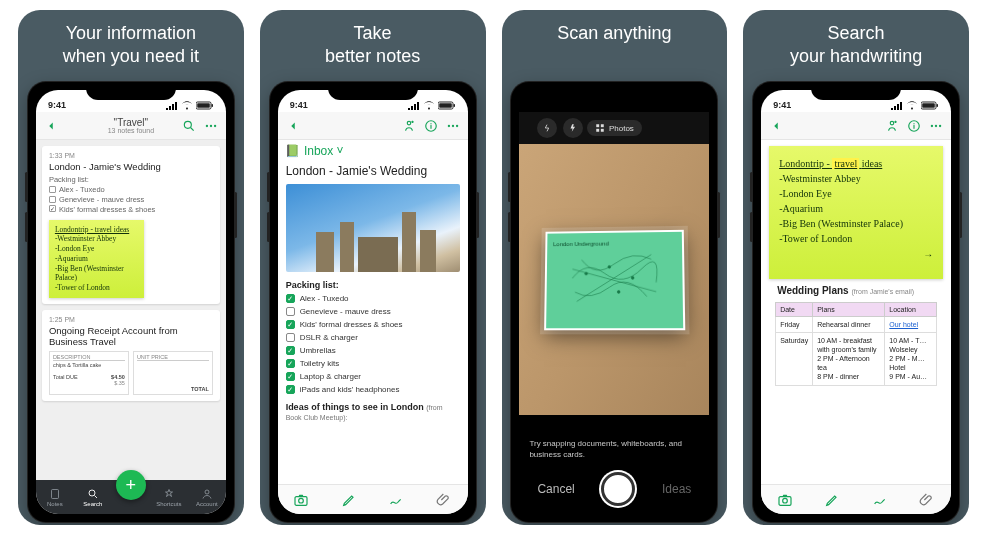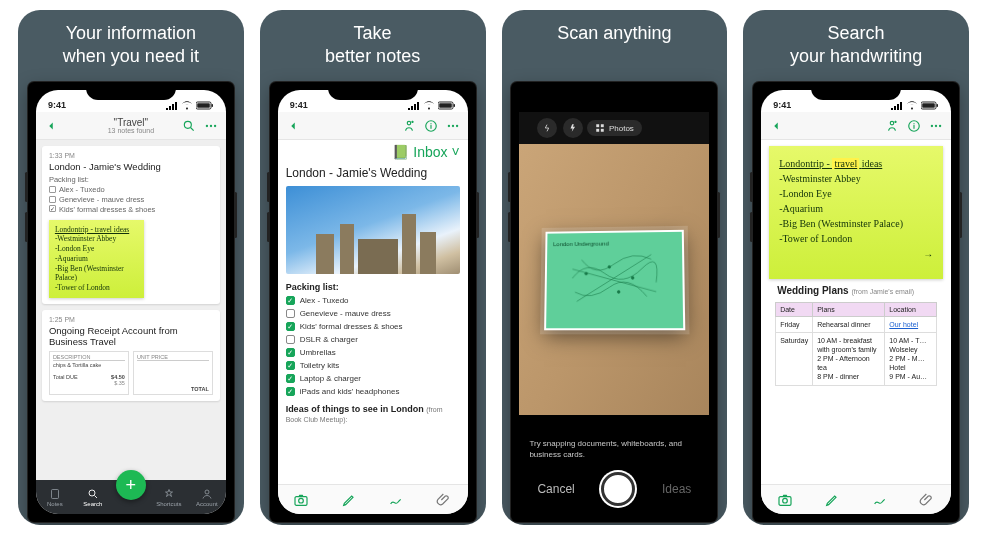--- a/index.html
+++ b/index.html
@@ -34,21 +34,21 @@
     font-weight: 400;
     line-height: 1.25;
     min-height: 52px;
     margin-bottom: 8px;
   }
   
   .phone {
     width: 206px;
     height: 440px;
     background: #000;
-    border-radius: 6px;
+    border-radius: 18px;
     padding: 8px;
     position: relative;
     box-shadow: 0 0 0 1px #222, 0 6px 18px rgba(0,0,0,.35);
   }
   .phone::before { 
     content:"";
     position:absolute; right:-3px; top:110px; width:3px; height:46px; background:#222; border-radius:2px;
   }
   .phone::after { 
     content:"";
@@ -142,21 +142,21 @@
   }
   .tab { color:#9aa1a8; font-size:6px; text-align:center; flex:1;}
   .tab svg{display:block;margin:0 auto 1px;width:12px;height:12px;}
   .fab {
     width:30px;height:30px;border-radius:50%;background:#1db954;color:#fff;
     display:flex;align-items:center;justify-content:center;
     position:absolute; left:50%; top:-10px; transform:translateX(-50%);
     box-shadow:0 2px 5px rgba(0,0,0,.4); font-size:18px; font-weight:300;
   }
   
-  .notebook-sel { font-size:14px; color:#17a55a; padding:4px 8px;text-align:right;}
+  .notebook-sel { font-size:12px; color:#17a55a; padding:4px 8px;}
   .note-title { font-size:12px; font-weight:400; padding:2px 8px 6px;}
   .hero {
     height:88px; margin:0 8px 6px; border-radius:2px;
     background: linear-gradient(160deg,#3d8fd6 0%,#7cb8e8 45%,#e9f2fb 70%,#d0c0a2 85%,#9f8e72 100%);
     position:relative; overflow:hidden;
   }
   .hero::after { 
     content:""; position:absolute; bottom:0; left:30px; width:120px; height:60px;
     background:
       linear-gradient(#8b7b5e,#8b7b5e) 0 20px/18px 40px no-repeat,

